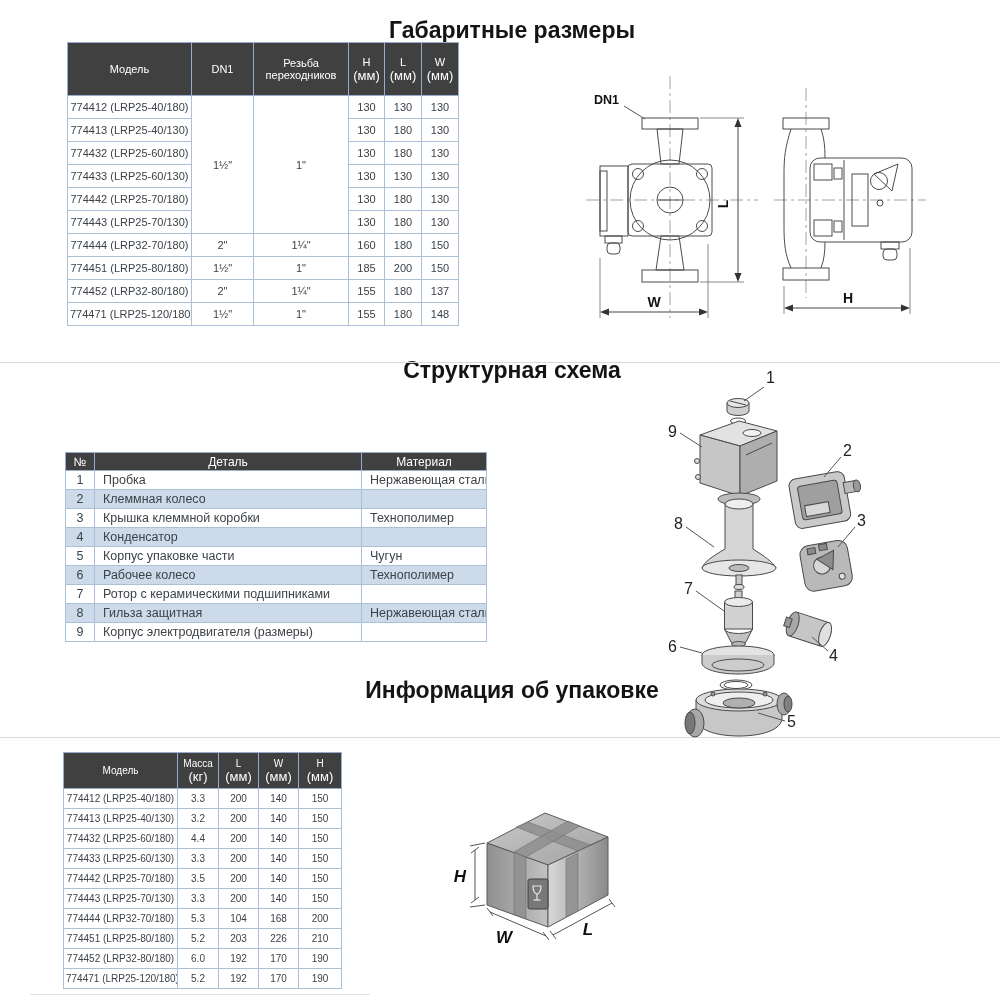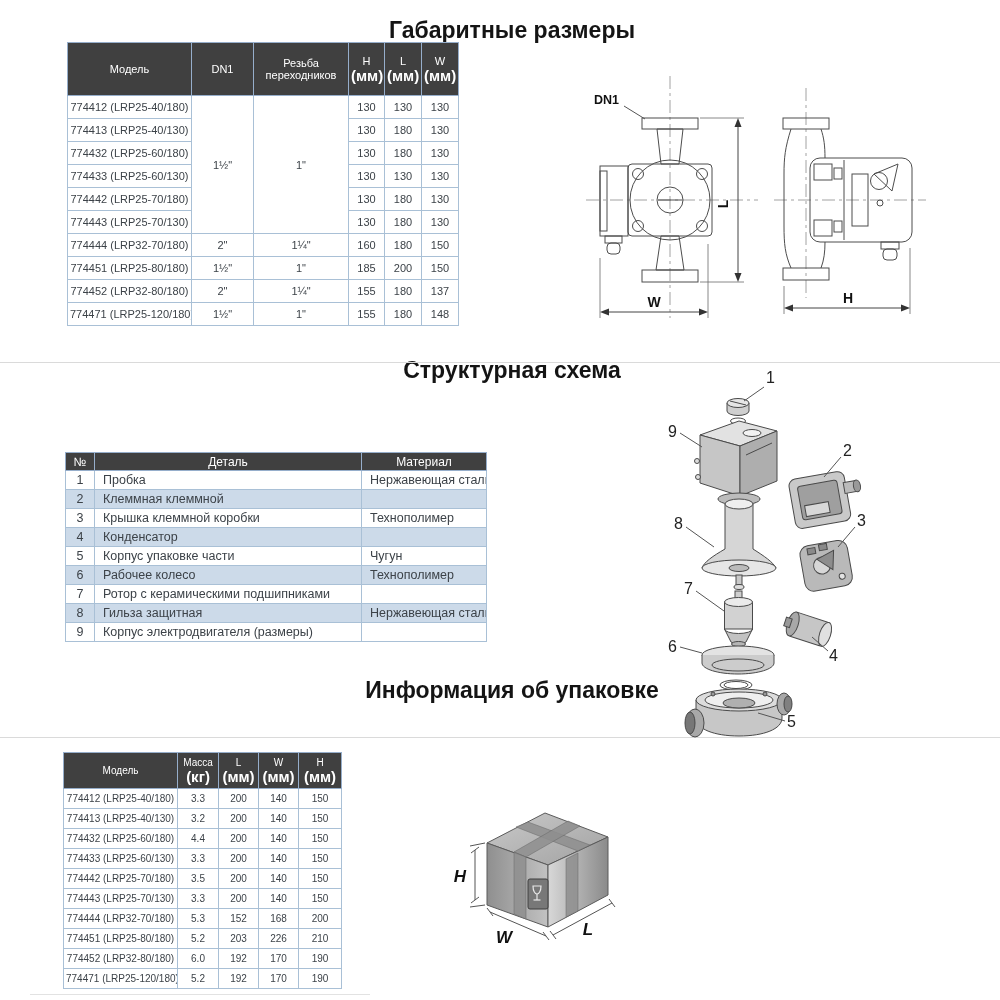--- a/index.html
+++ b/index.html
@@ -11,21 +11,21 @@
   }
   .section-title {
     position:absolute; left:0; width:1000px; text-align:center;
     font-size:23px; font-weight:600; color:#141414; margin:12px; line-height:28px;
   }
   .divider { position:absolute; height:1px; background:#dadada; }
   table { position:absolute; border-collapse:collapse; table-layout:fixed; background:#fff; }
   th, td { border:1px solid #a9c0d6; overflow:hidden; white-space:nowrap; padding:0 2px; }
   thead th { background:#404040; color:#fff; font-weight:400; text-align:center; border-color:#96aecb; }
   td { text-align:center; color:#3c4248; }
-  .unit { font-size:15px; font-weight:700; }
+  .unit { font-size:13px; font-weight:400; }
   #dim-table { left:67px; top:42px; width:391px; font-size:11px; }
   #dim-table thead tr { height:53px; }
   #dim-table tbody tr { height:23px; }
   #parts-table { left:65px; top:452px; width:421px; font-size:12.5px; }
   #parts-table thead tr { height:18px; font-size:12px; }
   #parts-table tbody tr { height:19px; }
   #parts-table td.left { text-align:left; padding-left:8px; }
   #parts-table tbody tr.alt td { background:#ccdae9; }
   #pack-table { left:63px; top:752px; width:278px; font-size:10px; }
   #pack-table thead tr { height:36px; }
@@ -233,21 +233,21 @@
     </tr>
   </thead>
   <tbody>
       <tr>
         <td>1</td>
         <td class="left">Пробка</td>
         <td class="left">Нержавеющая сталь</td>
       </tr>
       <tr class="alt">
         <td>2</td>
-        <td class="left">Клеммная клеммной</td>
+        <td class="left">Клеммная колесо</td>
         <td class="left"></td>
       </tr>
       <tr>
         <td>3</td>
         <td class="left">Крышка клеммной коробки</td>
         <td class="left">Технополимер</td>
       </tr>
       <tr class="alt">
         <td>4</td>
         <td class="left">Конденсатор</td>
@@ -443,21 +443,21 @@
       <tr>
         <td>774443 (LRP25-70/130)</td>
         <td>3.3</td>
         <td>200</td>
         <td>140</td>
         <td>150</td>
       </tr>
       <tr>
         <td>774444 (LRP32-70/180)</td>
         <td>5.3</td>
-        <td>152</td>
+        <td>104</td>
         <td>168</td>
         <td>200</td>
       </tr>
       <tr>
         <td>774451 (LRP25-80/180)</td>
         <td>5.2</td>
         <td>203</td>
         <td>226</td>
         <td>210</td>
       </tr>

